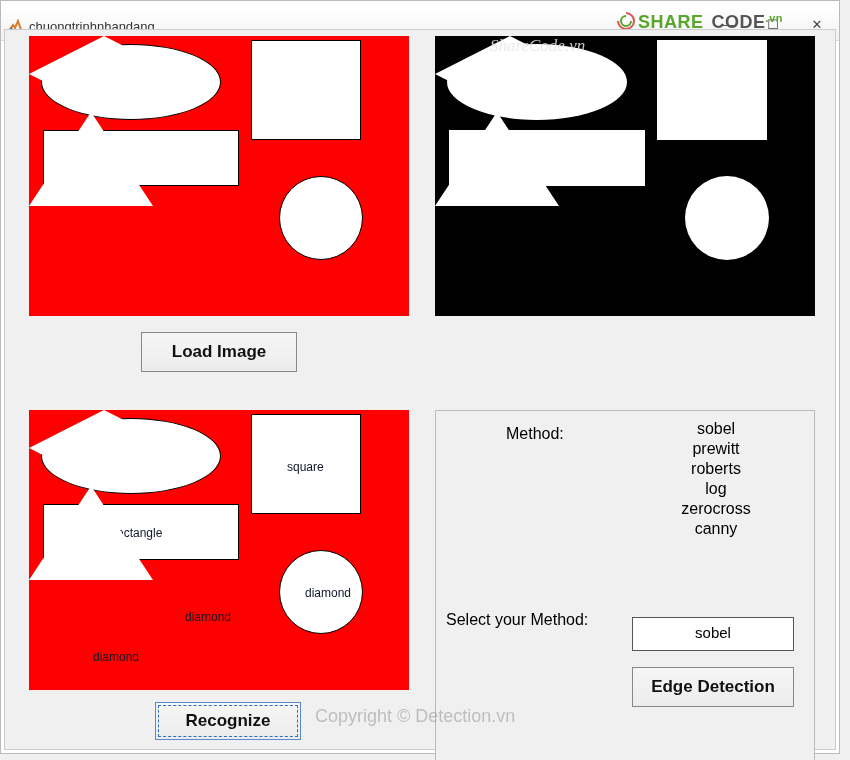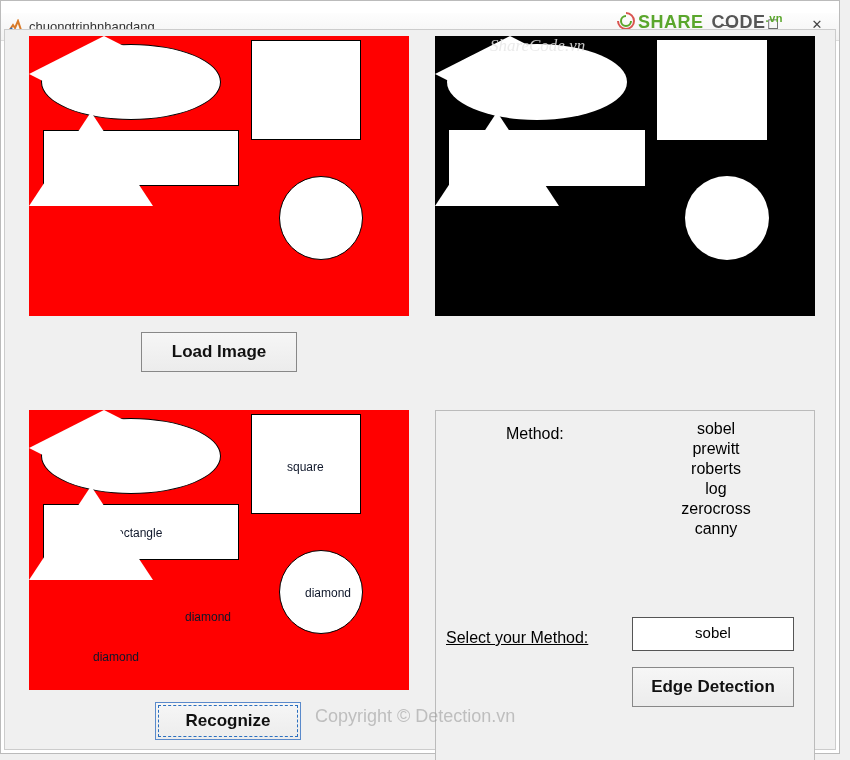--- a/index.html
+++ b/index.html
@@ -213,21 +213,21 @@
     <div class="methods-panel" style="left:430px; top:380px; width:380px; height:388px;">
       <div class="label" style="left:70px; top:14px;">Method:</div>
       <div class="method-list" style="left:210px; top:8px; width:140px;">
         <div>sobel</div>
         <div>prewitt</div>
         <div>roberts</div>
         <div>log</div>
         <div>zerocross</div>
         <div>canny</div>
       </div>
-      <div class="label" style="left:10px; top:218px;text-decoration:underline;">Select your Method:</div>
+      <div class="label" style="left:10px; top:200px;">Select your Method:</div>
       <div class="input" style="left:196px; top:206px; width:162px; height:34px;">sobel</div>
       <div class="btn" style="left:196px; top:256px; width:162px; height:40px; line-height:38px; font-size:17px;">Edge Detection</div>
     </div>
 
     <div class="watermark-center" style="left:310px; top:676px;">Copyright © Detection.vn</div>
 
   </div>
 </div>
 
 </body></html>

